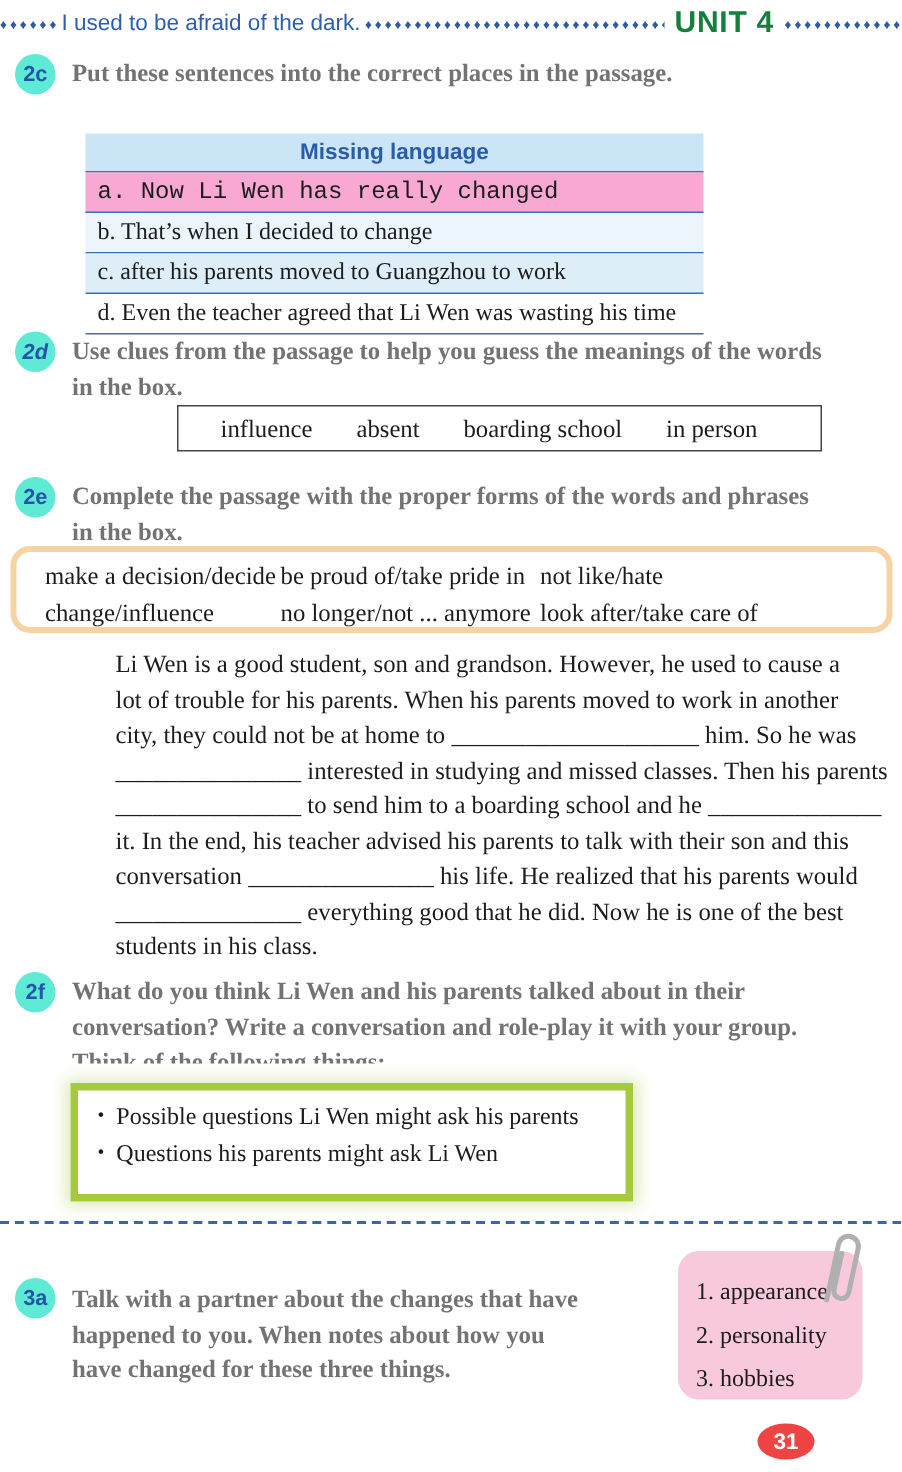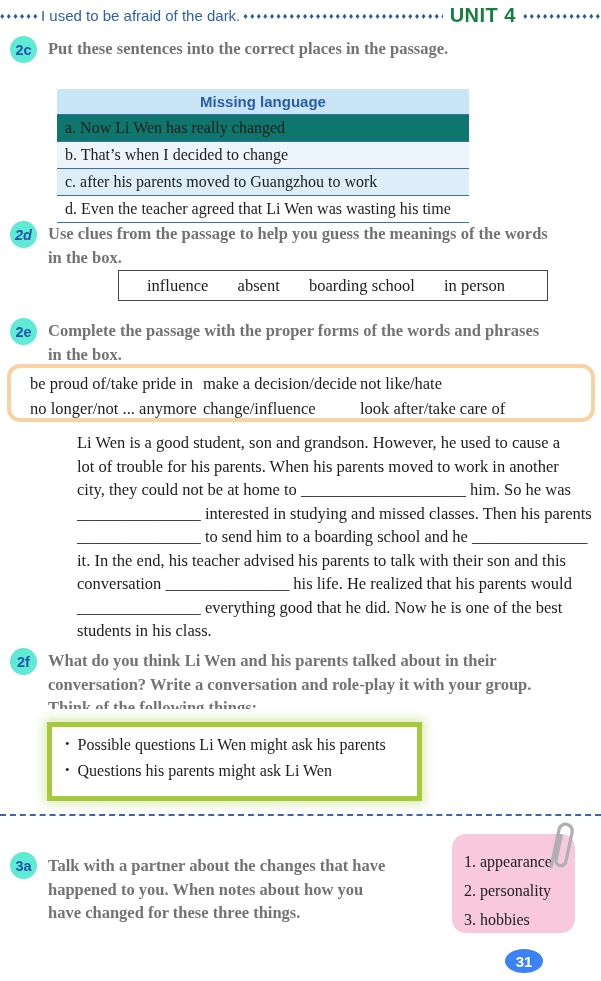--- a/index.html
+++ b/index.html
@@ -40,21 +40,21 @@
   .mtable { position:absolute; left:57px; top:75px; width:412px; font-size:16px;margin-top:14px; }
   .mtable .th {
     background:#c9e5f6; color:#2b5caa; text-align:center;
     font-family:"Liberation Sans", sans-serif; font-weight:bold; font-size:15px;
     height:25px; line-height:25px; border-bottom:1.5px solid #3a6fb0;
   }
   .mtable .tr {
     height:26px; line-height:26px; padding-left:8px; white-space:nowrap;
     border-bottom:1.5px solid #3a6fb0;
   }
-  .r0 { background:#0f766e; } .r1 { background:#ecf5fc; }
+  .r0 { background:#f9a8d4;font-family:Liberation Mono, monospace; } .r1 { background:#ecf5fc; }
   .r2 { background:#ddeef9; } .r3 { background:#ffffff; }
 
   
   .wordbox {
     position:absolute; left:90px; top:270px; width:430px; height:31px;
     box-sizing:border-box; border:1.4px solid #454545; background:#fff;
     display:flex; align-items:center; justify-content:space-between;
     padding:0 42px 0 28px; font-size:16.5px;margin-left:28px;
   }
   .wordbox span { white-space:nowrap; }
@@ -91,21 +91,21 @@
     position:absolute; left:452px; top:834px; width:123px; height:99px;
     background:#f8c9dc; border-radius:14px; box-sizing:border-box;
     padding:13px 0 0 12px; font-size:16px; line-height:29px;
   }
   .note div { white-space:nowrap; }
   .clip-icon { position:absolute; left:546px; top:818px; width:30px; height:58px; transform:rotate(12deg); }
 
   
   .pageno {
     position:absolute; left:505px; top:949px; width:38px; height:24px;
-    background:#3b82f6; border-radius:50%;
+    background:#ef4444; border-radius:50%;
     color:#ffffff; font-family:"Liberation Sans", sans-serif; font-weight:bold; font-size:15px;
     display:flex; align-items:center; justify-content:center;
   }
 </style>
 </head>
 <body>
 
 <div class="page">
 
   <div class="hdr">
@@ -138,27 +138,27 @@
     <span>boarding school</span>
     <span>in person</span>
   </div>
 
   <div class="badge" style="top:318px;">2e</div>
   <div class="instr" style="top:319px;">
     <div>Complete the passage with the proper forms of the words and phrases</div>
     <div>in the box.</div>
   </div>
   <div class="phrasebox">
+    <div class="pcol pcol-2">
+      <div>make a decision/decide</div>
+      <div>change/influence</div>
+    </div>
     <div class="pcol pcol-1">
       <div>be proud of/take pride in</div>
       <div>no longer/not ... anymore</div>
-    </div>
-    <div class="pcol pcol-2">
-      <div>make a decision/decide</div>
-      <div>change/influence</div>
     </div>
     <div class="pcol pcol-3">
       <div>not like/hate</div>
       <div>look after/take care of</div>
     </div>
   </div>
 
   <div class="passage">
     <div class="pline">Li Wen is a good student, son and grandson. However, he used to cause a</div>
     <div class="pline">lot of trouble for his parents. When his parents moved to work in another</div>

